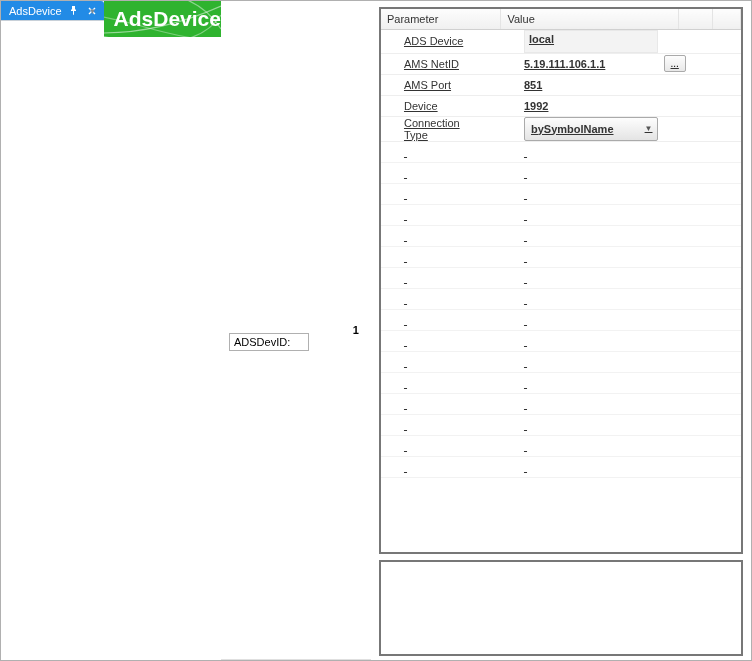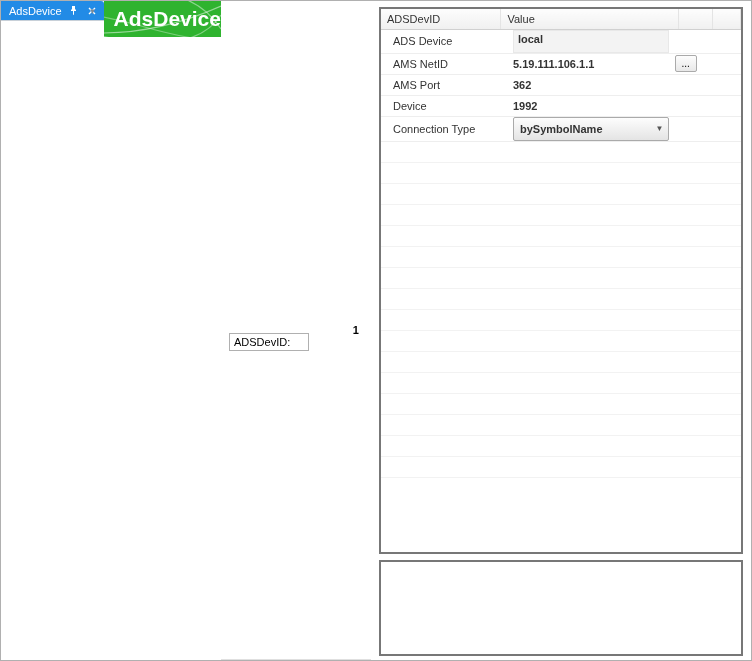--- a/index.html
+++ b/index.html
@@ -145,23 +145,24 @@
     padding: 3px 6px;
     color: #333;
     height: 20px;
   }
   thead th.col-param { width: 120px; }
   thead th.col-value { }
   thead th.col-extra { width: 28px; }
   tbody tr { height: 21px; }
   tbody td {
     border-bottom: 1px solid #eee;
-    padding: 0 12px;
+    padding: 0 23px;
     font-size: 11px;
     vertical-align: middle;
+    text-decoration: underline;
   }
   tbody td.param {
     color: #333;
   }
   tbody td.value {
     font-weight: bold;
     position: relative;
   }
   tbody td.value .cell-inner {
     display: flex;
@@ -264,21 +265,21 @@
     <div class="table-wrap">
       <table>
         <colgroup>
             <col style="width:120px">
             <col>
             <col style="width:34px">
             <col style="width:28px">
           </colgroup>
         <thead>
           <tr>
-            <th class="col-param">ADSDevID</th>
+            <th class="col-param">Parameter</th>
             <th class="col-value">Value</th>
             <th class="col-extra"></th>
             <th class="col-extra"></th>
           </tr>
         </thead>
         <tbody id="tbody">
         <tr>
               <td class="param">ADS Device</td>
               <td class="value" colspan="3">
                 <div class="cell-inner">
@@ -294,21 +295,21 @@
                   <div class="plain-value" style="flex: 1 1 0%;">5.19.111.106.1.1</div>
                   <button class="browse-btn">...</button>
                   <div style="width: 28px;"></div>
                 </div>
               </td>
             </tr>
             <tr>
               <td class="param">AMS Port</td>
               <td class="value" colspan="3">
                 <div class="cell-inner">
-                  <div class="plain-value">362</div>
+                  <div class="plain-value">851</div>
                 </div>
               </td>
             </tr>
             <tr>
               <td class="param">Device</td>
               <td class="value" colspan="3">
                 <div class="cell-inner">
                   <div class="plain-value">1992</div>
                 </div>
               </td>

